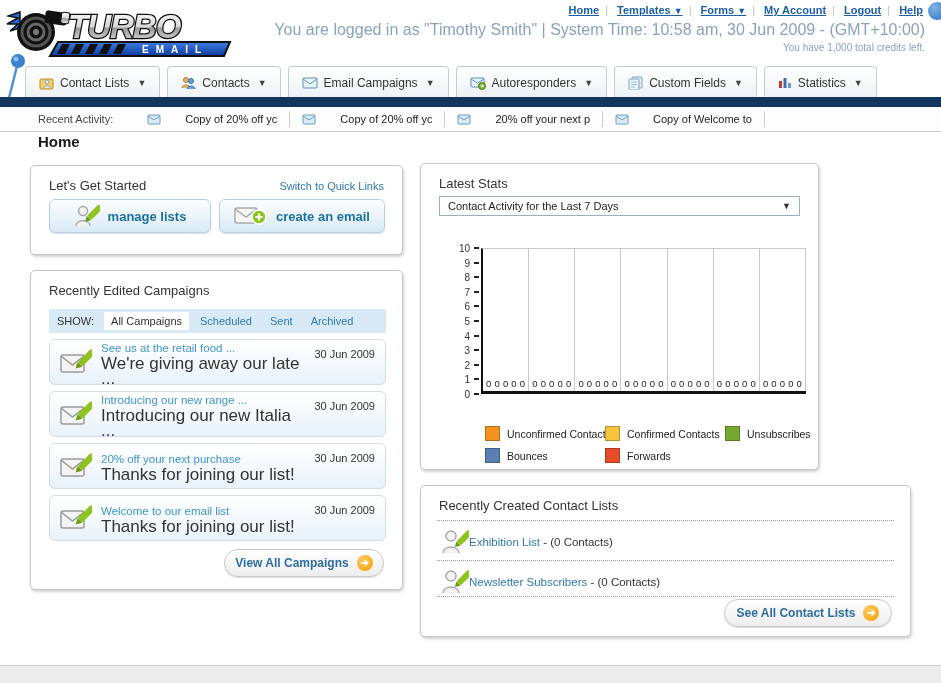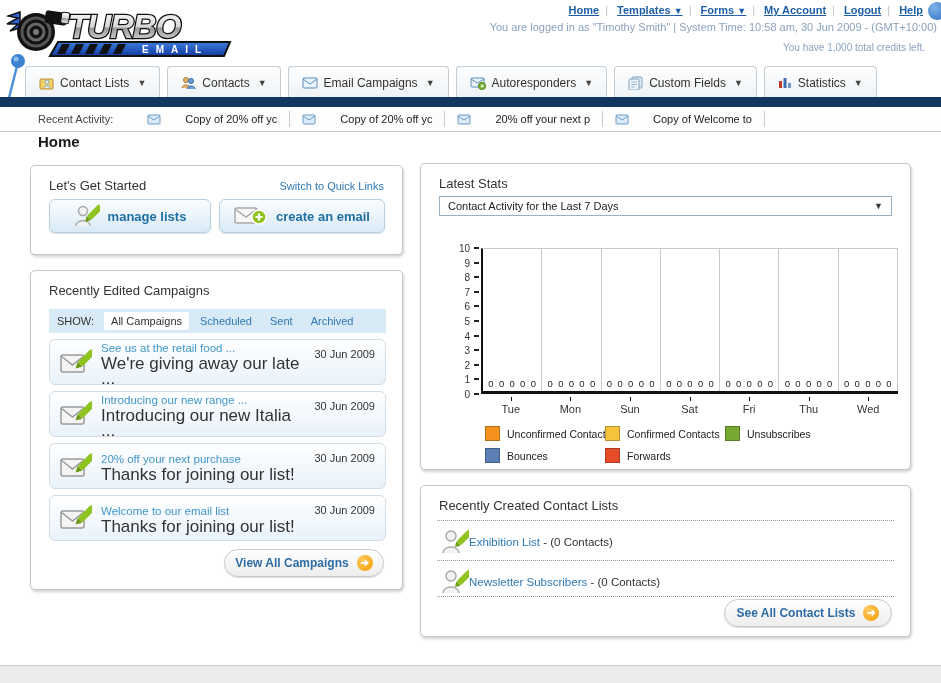--- a/index.html
+++ b/index.html
@@ -5,21 +5,21 @@
   * { margin:0; padding:0; box-sizing:border-box; }
   html,body { width:941px; height:683px; overflow:hidden; background:#fff;
     font-family:"Liberation Sans", sans-serif; color:#333; position:relative; }
   .abs { position:absolute; }
 
   
   #top-links { position:absolute; top:4px; right:16px; font-size:11px; font-weight:bold; color:#9aa7b5; }
   #top-links a { color:#1d5fa7; text-decoration:underline; cursor:pointer; margin:0 2px; }
   #top-links .sep { color:#b9c3cc; font-weight:normal; margin:0 4px; }
   #top-links .dd-caret { color:#1d5fa7; font-size:9px; }
-  #login-status { position:absolute; top:21px; right:4px; font-size:11px; color:#8aa2bd; }
+  #login-status { position:absolute; top:21px; right:16px; font-size:16px; color:#8aa2bd; }
   #credits-line { position:absolute; top:42px; right:16px; font-size:10px; color:#8aa2bd; }
   #pin-right { position:absolute; top:2px; left:928px; width:18px; height:18px; border-radius:50%;
     background:radial-gradient(circle at 35% 30%, #7fb3e8, #2f6fc0); }
   #pin-left { position:absolute; top:52px; left:0; }
 
   
   #nav-tabs { position:absolute; top:66px; left:25px; display:flex; gap:7px; height:31px; }
   .nav-tab { display:flex; align-items:center; gap:6px; padding:0 13px; height:32px;
     border:1px solid #c3cdd6; border-bottom:none; border-radius:4px 4px 0 0;
     background:linear-gradient(#fefefe,#eef2f5); font-size:12px; color:#333; cursor:pointer; white-space:nowrap; }
@@ -67,21 +67,21 @@
   .pill-btn { position:absolute; display:flex; align-items:center; justify-content:center; gap:8px;
     border:1px solid #c9c9c9; border-radius:14px; background:linear-gradient(#ffffff,#ededed);
     font-size:12px; font-weight:bold; color:#2e6da4; cursor:pointer; box-shadow:0 1px 1px rgba(0,0,0,.15); }
   #btn-view-all { top:278px; right:18px; width:160px; height:28px; }
 
   .arrow-circle { width:16px; height:16px; border-radius:50%; flex:0 0 16px;
     background:radial-gradient(circle at 35% 30%, #ffc95e, #f29d00);
     color:#fff; font-size:10px; line-height:16px; text-align:center; }
 
   
-  #panel-stats { top:163px; left:420px; width:491px; height:307px; }
+  #panel-stats { top:163px; left:420px; width:399px; height:307px; }
   #stats-dropdown { position:absolute; top:32px; left:18px; right:18px; height:20px;
     border:1px solid #98b1c4; background:#fff; font-size:11px; color:#222;
     display:flex; align-items:center; padding:0 8px; cursor:pointer; }
   #stats-dropdown .dd-arrow { margin-left:auto; font-size:9px; color:#333; }
 
   #chart-y-axis { position:absolute; top:84px; left:22px; width:36px; height:146px; }
   .y-lab { position:absolute; right:9px; transform:translateY(-50%); font-size:10px; color:#333; }
   .y-tick { position:absolute; right:0; width:5px; height:2px; background:#222; transform:translateY(-50%); }
   #chart-area { position:absolute; top:84px; left:60px; right:12px; height:146px;
     border-left:2px solid #111; border-bottom:3px solid #111; border-top:1px solid #c9c9c9;
@@ -447,29 +447,20 @@
       <div class="chart-group">
         <div class="zero-row">
           <span>0</span>
           <span>0</span>
           <span>0</span>
           <span>0</span>
           <span>0</span>
         </div>
       </div>
     </div>
-  <div id="chart-days">
-      <div class="day-lab">Tue</div>
-      <div class="day-lab">Mon</div>
-      <div class="day-lab">Sun</div>
-      <div class="day-lab">Sat</div>
-      <div class="day-lab">Fri</div>
-      <div class="day-lab">Thu</div>
-      <div class="day-lab">Wed</div>
-    </div>
   <div id="chart-legend">
       <div class="legend-item">
         <span class="legend-swatch" style="background: rgb(245, 146, 30);"></span>
         <span class="legend-label">Unconfirmed Contacts</span>
       </div>
       <div class="legend-item">
         <span class="legend-swatch" style="background: rgb(246, 195, 60);"></span>
         <span class="legend-label">Confirmed Contacts</span>
       </div>
       <div class="legend-item">

